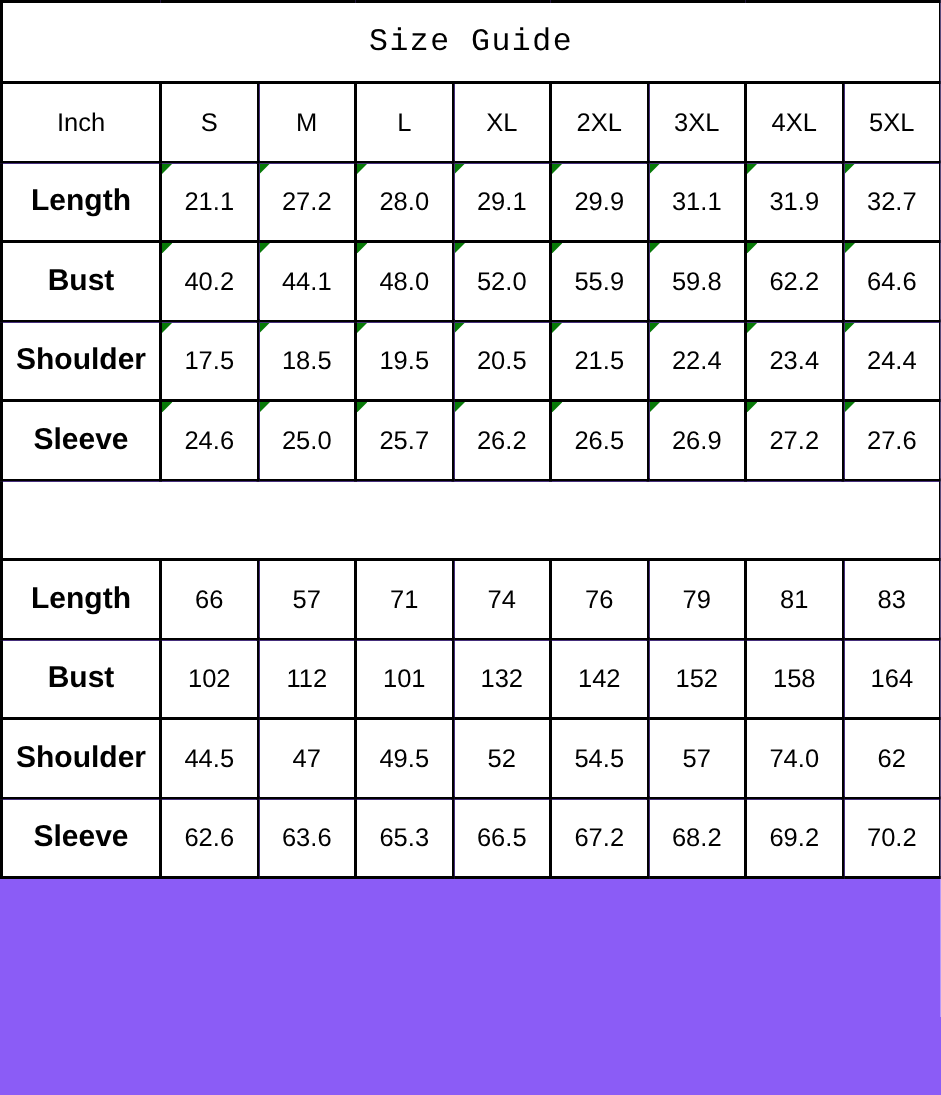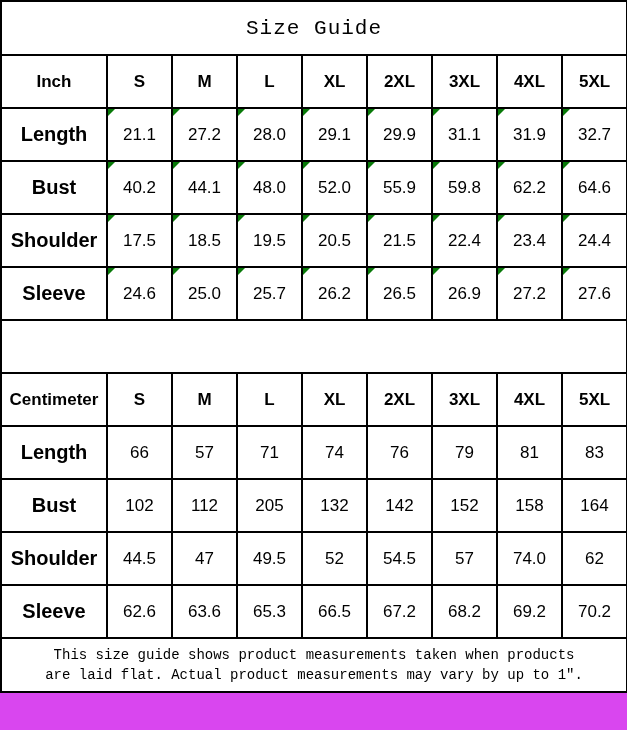--- a/index.html
+++ b/index.html
@@ -3,21 +3,21 @@
 <meta charset="utf-8">
 <style>
   html, body {
     margin: 0;
     padding: 0;
     background: #ffffff;
   }
   .page {
     width: 627px;
     height: 730px;
-    background: #d946ef;
+    background: #8b5cf6;
     box-sizing: border-box;
     font-family: "Liberation Sans", sans-serif;
     color: #000000;
   }
   table.size-guide {
     border-collapse: collapse;
     table-layout: fixed;
     width: 627px;
   }
   table.size-guide td {
@@ -30,21 +30,21 @@
     background: #ffffff;
   }
   td.title-cell {
     height: 52px;
     font-family: "Liberation Mono", "DejaVu Sans Mono", monospace;
     font-size: 21px;
     letter-spacing: 1px;
   }
   td.head-cell {
     height: 51px;
-    font-weight: bold;
+    font-weight: normal;
     font-size: 17px;
     margin-top: 44px;
   }
   td.label-cell {
     height: 51px;
     font-weight: bold;
     font-size: 20px;
   }
   td.val-cell {
     height: 51px;
@@ -148,49 +148,38 @@
       <td class="val-cell"><span class="corner-marker"></span><span>26.5</span></td>
       <td class="val-cell"><span class="corner-marker"></span><span>26.9</span></td>
       <td class="val-cell"><span class="corner-marker"></span><span>27.2</span></td>
       <td class="val-cell"><span class="corner-marker"></span><span>27.6</span></td>
     </tr>
 
     <tr>
       <td class="gap-cell" colspan="9"></td>
     </tr>
 
-    <tr>
-      <td class="head-cell">Centimeter</td>
-      <td class="head-cell">S</td>
-      <td class="head-cell">M</td>
-      <td class="head-cell">L</td>
-      <td class="head-cell">XL</td>
-      <td class="head-cell">2XL</td>
-      <td class="head-cell">3XL</td>
-      <td class="head-cell">4XL</td>
-      <td class="head-cell">5XL</td>
-    </tr>
 
     <tr>
       <td class="label-cell">Length</td>
       <td class="val-cell">66</td>
       <td class="val-cell">57</td>
       <td class="val-cell">71</td>
       <td class="val-cell">74</td>
       <td class="val-cell">76</td>
       <td class="val-cell">79</td>
       <td class="val-cell">81</td>
       <td class="val-cell">83</td>
     </tr>
 
     <tr>
       <td class="label-cell">Bust</td>
       <td class="val-cell">102</td>
       <td class="val-cell">112</td>
-      <td class="val-cell">205</td>
+      <td class="val-cell">101</td>
       <td class="val-cell">132</td>
       <td class="val-cell">142</td>
       <td class="val-cell">152</td>
       <td class="val-cell">158</td>
       <td class="val-cell">164</td>
     </tr>
 
     <tr>
       <td class="label-cell">Shoulder</td>
       <td class="val-cell">44.5</td>
@@ -208,21 +197,15 @@
       <td class="val-cell">62.6</td>
       <td class="val-cell">63.6</td>
       <td class="val-cell">65.3</td>
       <td class="val-cell">66.5</td>
       <td class="val-cell">67.2</td>
       <td class="val-cell">68.2</td>
       <td class="val-cell">69.2</td>
       <td class="val-cell">70.2</td>
     </tr>
 
-    <tr>
-      <td class="footer-cell" colspan="9">
-        <div>This size guide shows product measurements taken when products</div>
-        <div>are laid flat. Actual product measurements may vary by up to 1″.</div>
-      </td>
-    </tr>
   </tbody>
     </table>
 </div>
 
 </body></html>

